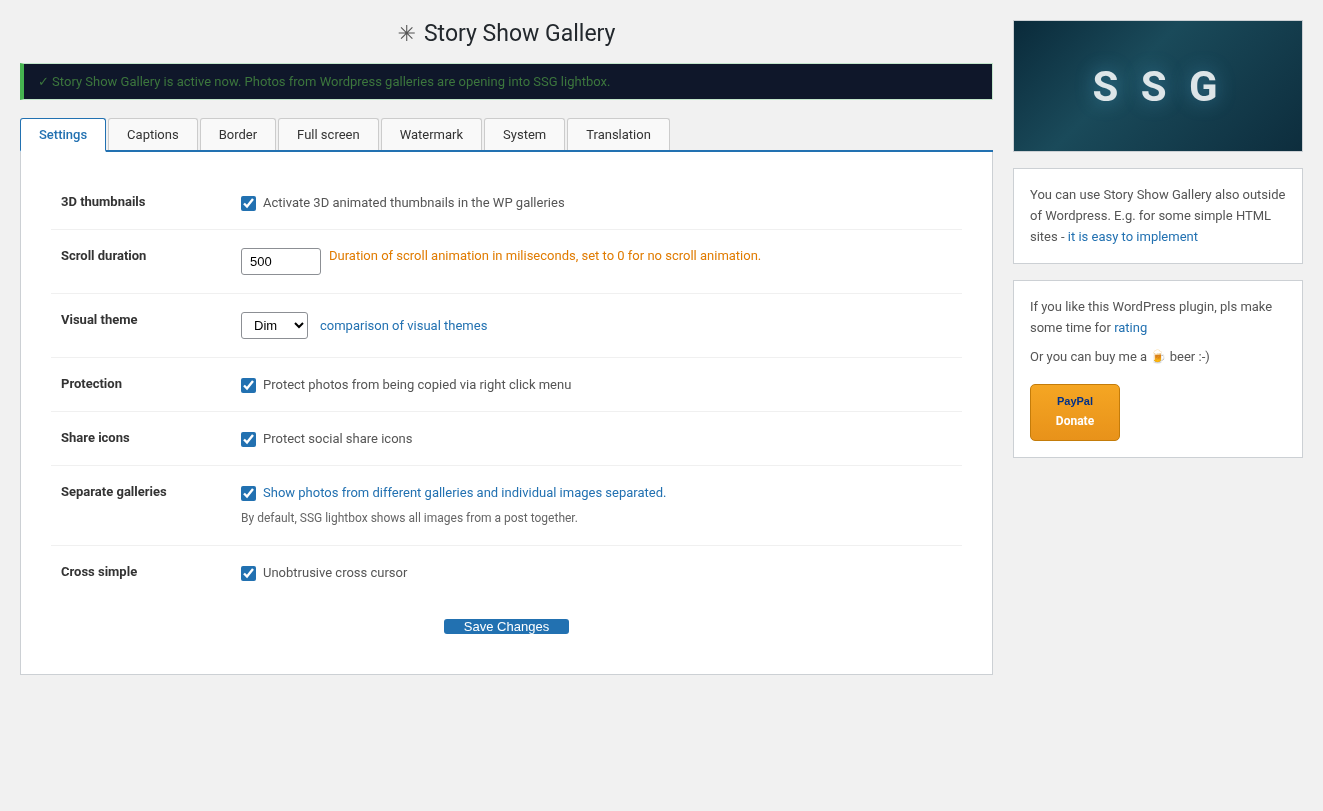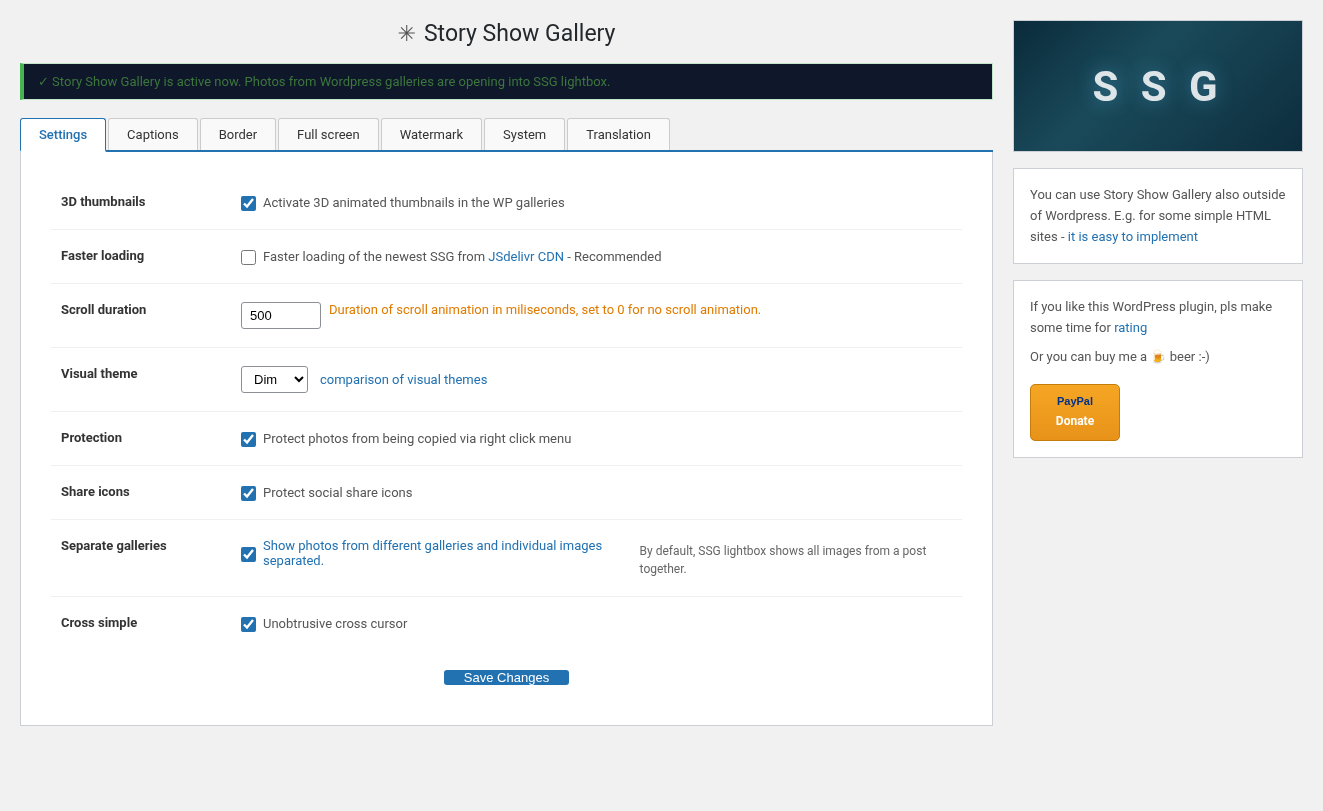--- a/index.html
+++ b/index.html
@@ -265,35 +265,20 @@
             <td>
               <div class="setting-control">
                 <label class="checkbox-label-inline">
                   <input type="checkbox" checked="" style="">
                   <span>Activate 3D animated thumbnails in the WP galleries</span>
                 </label>
               </div>
             </td>
           </tr>
 
-          <tr>
-            <td class="setting-label">
-              <span>Faster loading</span>
-            </td>
-            <td>
-              <div class="setting-control">
-                <label class="checkbox-label-inline">
-                  <input type="checkbox" style="">
-                  <span>
-                    <span>Faster loading of the newest SSG from </span><a href="#" class="link-blue"><span>JSdelivr CDN</span></a><span> - Recommended</span>
-                  </span>
-                </label>
-              </div>
-            </td>
-          </tr>
 
           <tr>
             <td class="setting-label">
               <span>Scroll duration</span>
             </td>
             <td>
               <div class="setting-control">
                 <input type="text" value="500" style="">
                 <span style="color:#e07b00;">Duration of scroll animation in miliseconds, set to 0 for no scroll animation.</span>
               </div>
@@ -344,21 +329,21 @@
                 </label>
               </div>
             </td>
           </tr>
 
           <tr>
             <td class="setting-label">
               <span>Separate galleries</span>
             </td>
             <td>
-              <div class="setting-control" style="flex-direction:row; gap:4px;">
+              <div class="setting-control" style="flex-direction:column; gap:4px;">
                 <label class="checkbox-label-inline">
                   <input type="checkbox" checked="" style="margin-top: 2px;">
                   <span style="color:#2271b1;">Show photos from different galleries and individual images separated.</span>
                 </label>
                 <span class="separate-galleries-desc">By default, SSG lightbox shows all images from a post together.</span>
               </div>
             </td>
           </tr>
 
           <tr>

